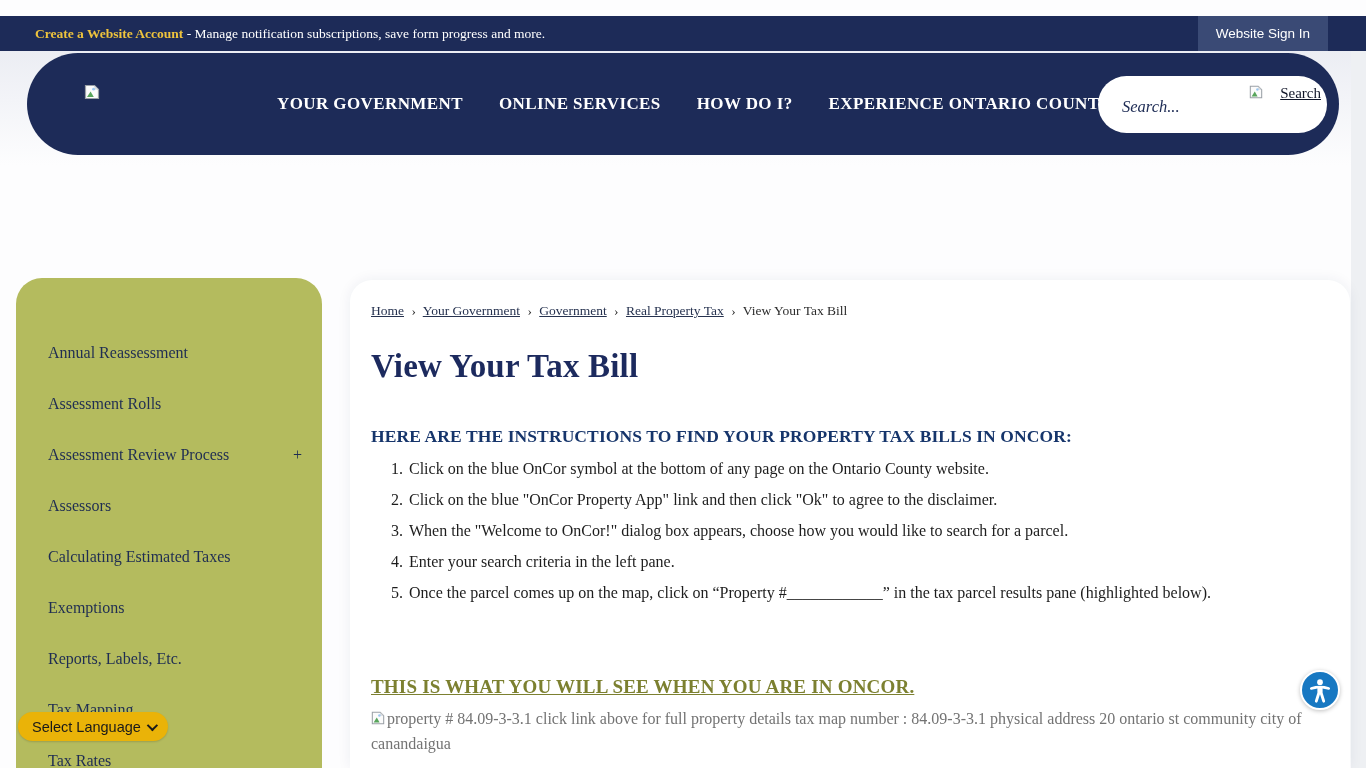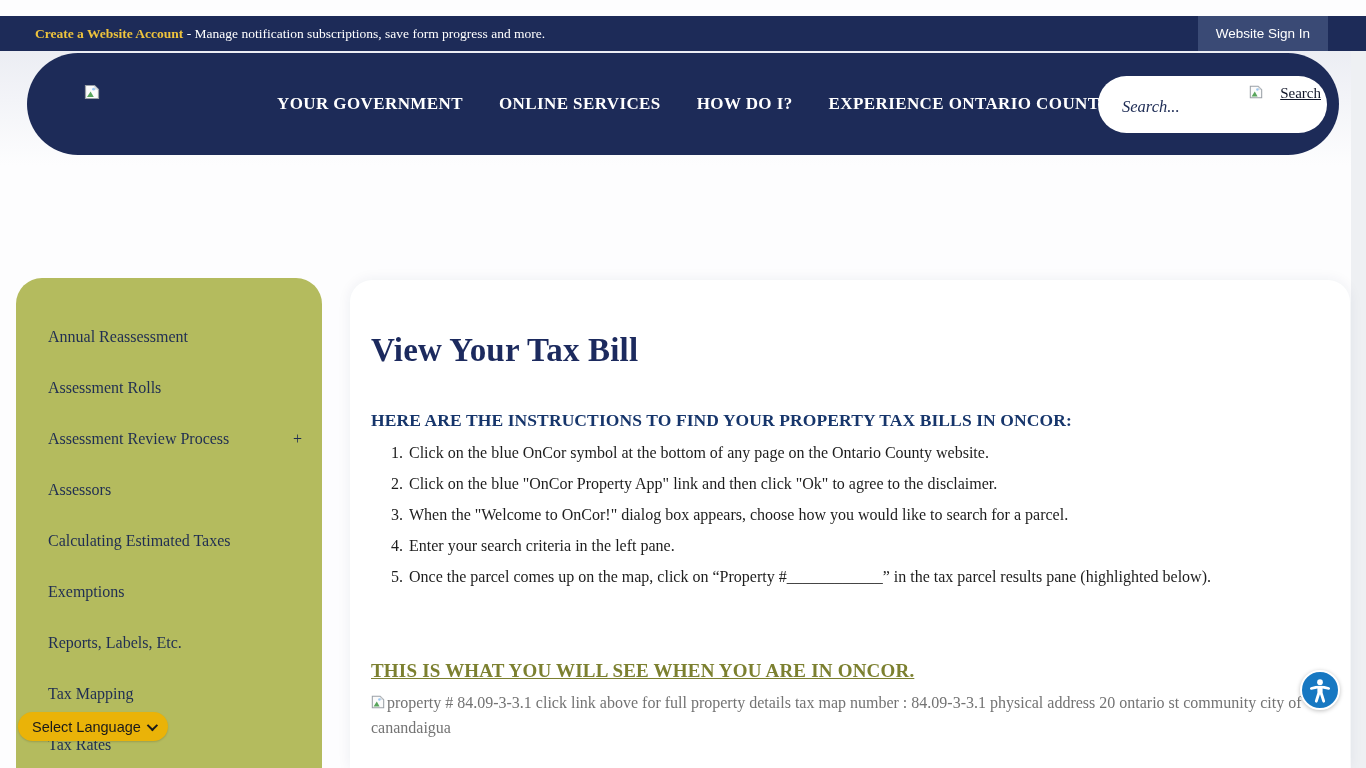--- a/index.html
+++ b/index.html
@@ -67,21 +67,21 @@
   
   .bimg { display:inline-block; vertical-align:middle; }
 
   
   .sidebar {
     position:absolute; left:16px; top:278px; width:306px; height:490px;
     background:#b4bb5e; border-radius:26px 26px 0 0; z-index:5;
     padding-top:33px;
   }
   .side-item {
-    height:51px; display:flex; align-items:center;
+    height:51px; display:flex; align-items:flex-end;
     padding:0 20px 0 32px; cursor:pointer;
     color:#1f2d52; font-size:16px;
   }
   .side-item .plus { margin-left:auto; font-size:16px; color:#1f2d52; }
 
   .lang-select {
     position:absolute; left:18px; top:712px; width:150px; height:29px;
     background:#eab308; border-radius:15px; z-index:10;
     display:flex; align-items:center; justify-content:space-between;
     padding:0 13px 0 14px; cursor:pointer;
@@ -205,20 +205,31 @@
       <span>Tax Rates</span>
     </div>
 </aside>
 
 <div class="lang-select">
   <span>Select Language</span>
   <span class="chev"></span>
 </div>
 
 <main class="content">
+  <div class="breadcrumb">
+    <a>Home</a>
+    <span class="sep">›</span>
+    <a>Your Government</a>
+    <span class="sep">›</span>
+    <a>Government</a>
+    <span class="sep">›</span>
+    <a>Real Property Tax</a>
+    <span class="sep">›</span>
+    <span>View Your Tax Bill</span>
+  </div>
 
   <h1 class="page-title">View Your Tax Bill</h1>
 
   <h2 class="instr-heading">HERE ARE THE INSTRUCTIONS TO FIND YOUR PROPERTY TAX BILLS IN ONCOR:</h2>
 
   <ol class="steps">
     <li>Click on the blue OnCor symbol at the bottom of any page on the Ontario County website.</li>
     <li>Click on the blue "OnCor Property App" link and then click "Ok" to agree to the disclaimer.</li>
     <li>When the "Welcome to OnCor!" dialog box appears, choose how you would like to search for a parcel.</li>
     <li>Enter your search criteria in the left pane.</li>

